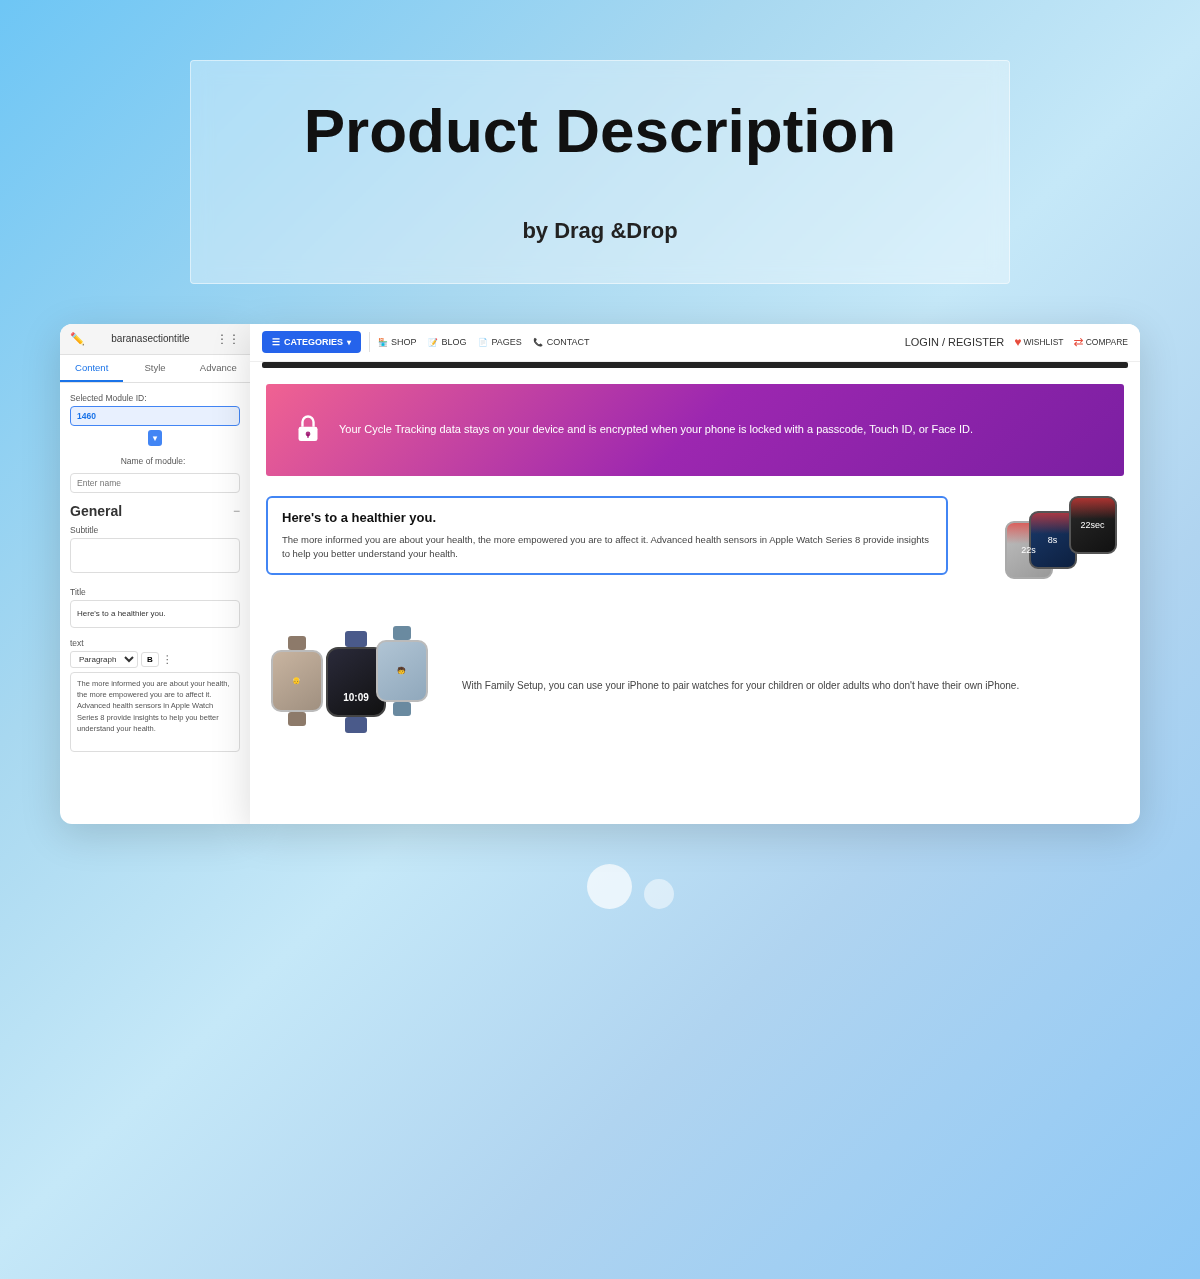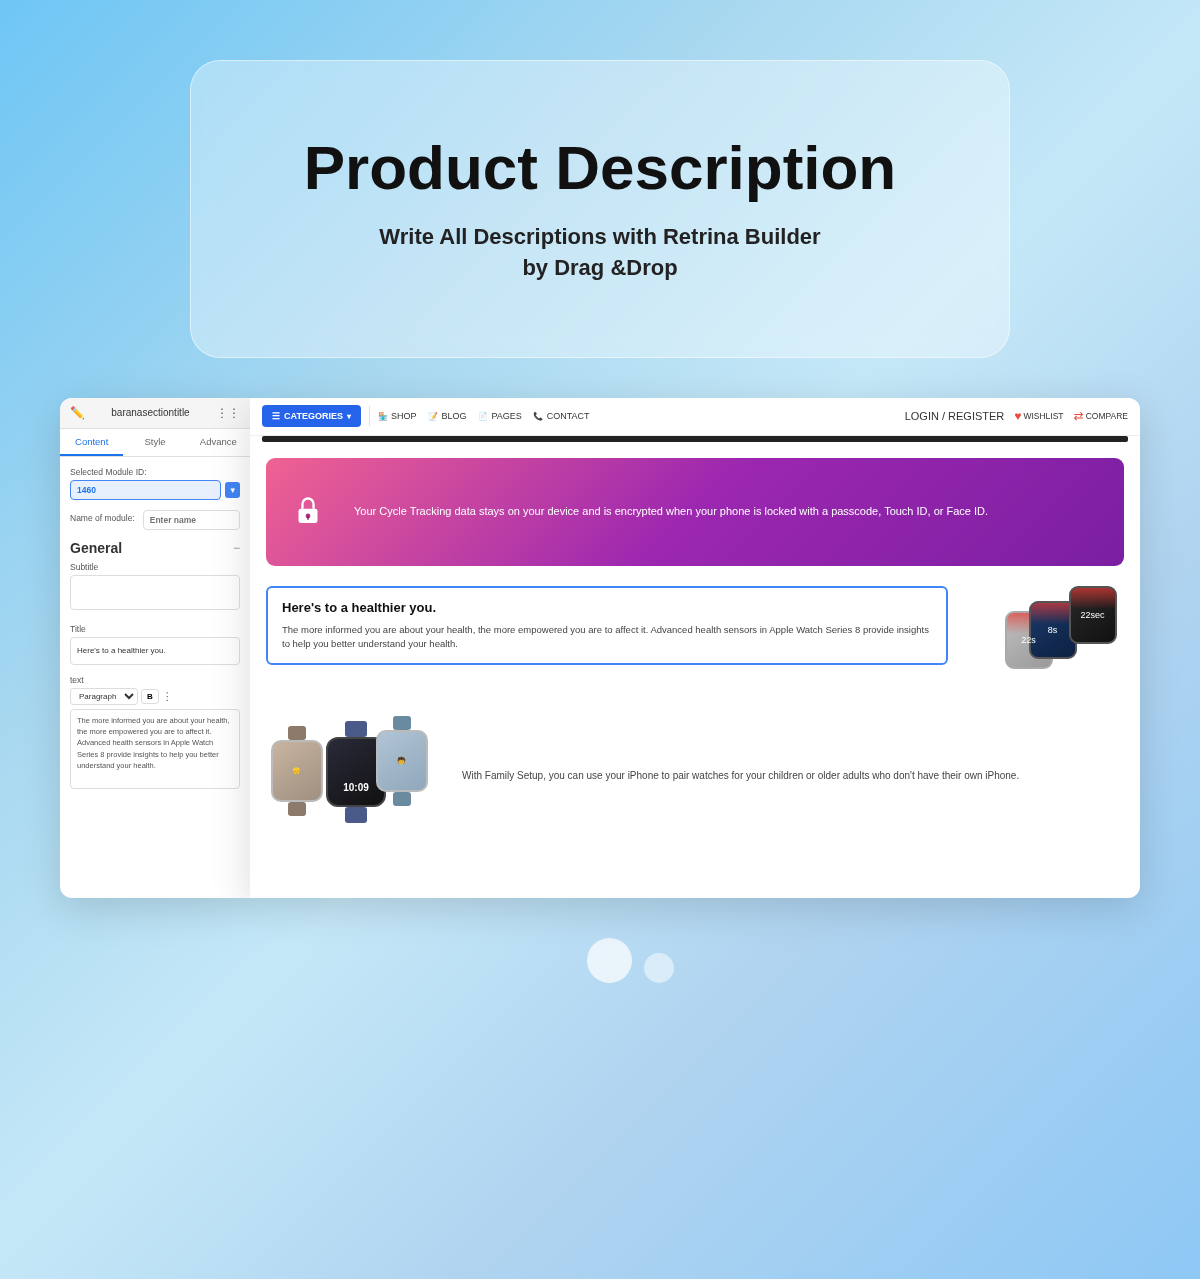--- a/index.html
+++ b/index.html
@@ -18,22 +18,22 @@
       flex-direction: column;
       align-items: center;
       justify-content: center;
       padding: 60px 20px 40px;
       position: relative;
     }
 
     .hero-card {
       background: rgba(255,255,255,0.35);
       backdrop-filter: blur(10px);
-      border-radius: 30px;
-      padding: 73px 80px;
+      border-radius: 4px;
+      padding: 36px 80px;
       text-align: center;
       max-width: 820px;
       width: 100%;
       border: 1px solid rgba(255,255,255,0.5);
     }
 
     .hero-title {
       font-size: 62px;
       font-weight: 900;
       color: #111;
@@ -127,31 +127,31 @@
       font-size: 8.5px;
       color: #555;
       margin-bottom: 3px;
       display: block;
     }
 
     .builder-input-row {
       display: flex;
       align-items: center;
       gap: 4px;
+      flex-direction: column;
     }
 
     .builder-input {
       width: 100%;
       border: 1px solid #ddd;
       border-radius: 4px;
       padding: 4px 6px;
       font-size: 8.5px;
       color: #aaa;
       background: #fff;
-      font-weight: bold;
     }
 
     .builder-input-blue {
       background: #e8f0fe;
       border-color: #4285f4;
       color: #1a73e8;
       font-weight: 600;
     }
 
     .builder-select-btn {
@@ -366,25 +366,25 @@
     }
 
     
     .site-content {
       padding: 16px;
     }
 
     
     .privacy-banner {
       background: linear-gradient(135deg, #f06292 0%, #9c27b0 50%, #7b1fa2 100%);
-      border-radius: 9px;
-      padding: 32px 20px;
-      display: flex;
-      align-items: center;
-      gap: 24px;
+      border-radius: 3px;
+      padding: 24px 20px;
+      display: flex;
+      align-items: center;
+      gap: 9px;
       margin-bottom: 20px;
       color: #fff;
     }
 
     .privacy-icon {
       width: 44px;
       height: 44px;
       flex-shrink: 0;
       display: flex;
       align-items: center;
@@ -576,21 +576,21 @@
       font-weight: 400;
     }
   </style>
 </head>
 <body>
 
 <div class="hero">
   <div class="hero-card">
     <h1 class="hero-title">Product Description</h1>
     <p class="hero-subtitle">
-      <span>Write All Descriptions with Retrina Builder</span><br>
+      <br>
       <span>by Drag &amp;Drop</span>
     </p>
   </div>
 </div>
 
 <div class="screenshot-area">
 
   <div class="builder-panel">
 
     <div class="builder-topbar">

